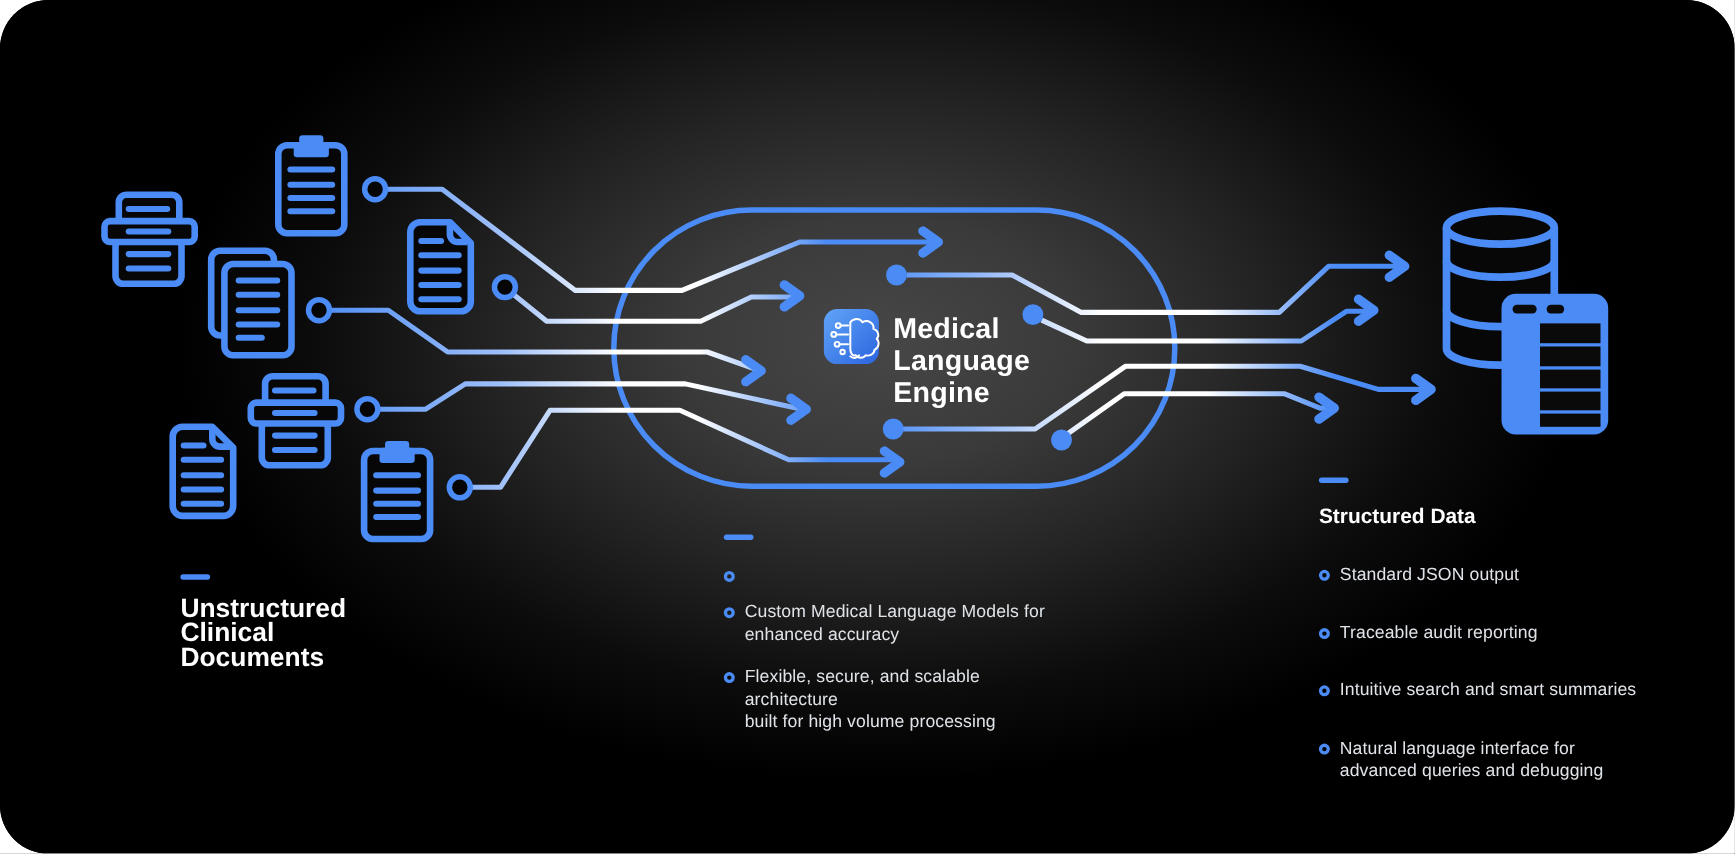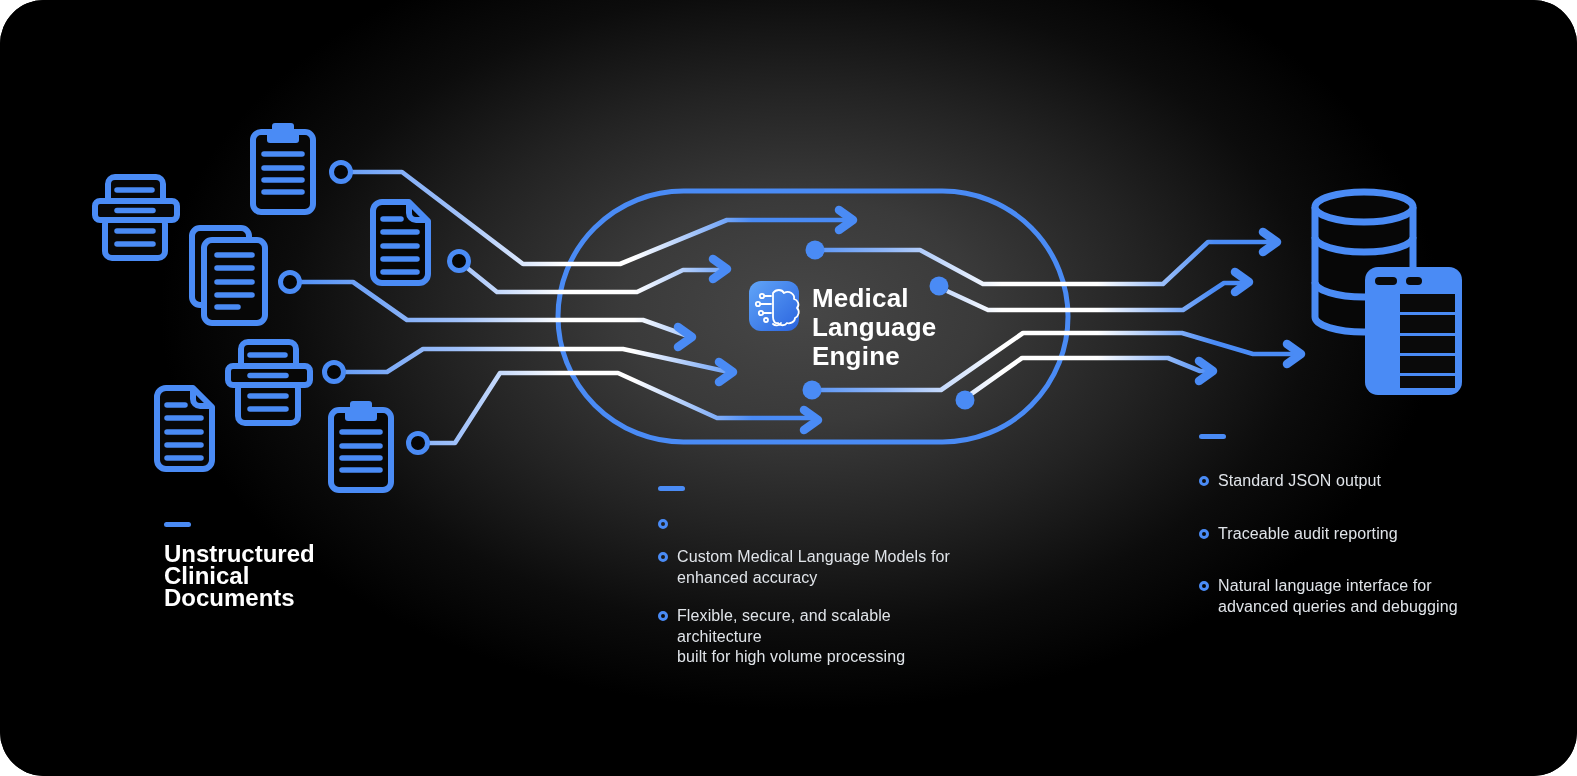--- a/index.html
+++ b/index.html
@@ -227,27 +227,32 @@
     </div>
     <div class="item">
       <span class="bullet"></span>
       <span class="itext">Flexible, secure, and scalable architecture
 built for high volume processing</span>
     </div>
   </div>
 
   <div class="panel" id="right-list-panel">
     <div class="dash"></div>
+    <div class="panel-heading">Structured Data</div>
     <div class="item tight">
       <span class="bullet"></span>
       <span class="itext">Standard JSON output</span>
     </div>
     <div class="item tight">
       <span class="bullet"></span>
       <span class="itext">Traceable audit reporting</span>
+    </div>
+    <div class="item tight">
+      <span class="bullet"></span>
+      <span class="itext">Intuitive search and smart summaries</span>
     </div>
     <div class="item tight">
       <span class="bullet"></span>
       <span class="itext">Natural language interface for
 advanced queries and debugging</span>
     </div>
   </div>
 </div>
 
 </body></html>

